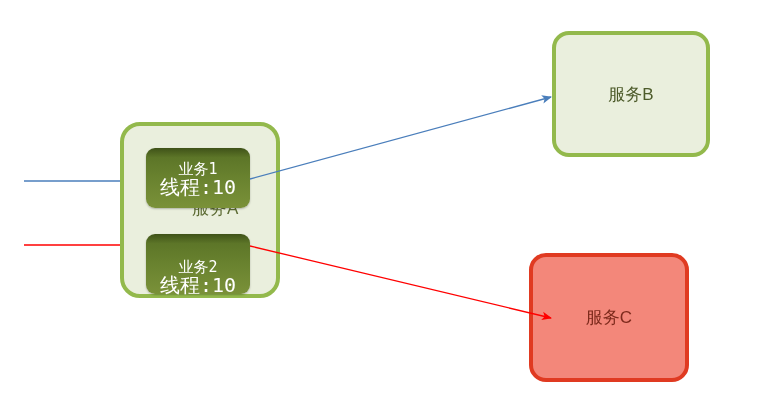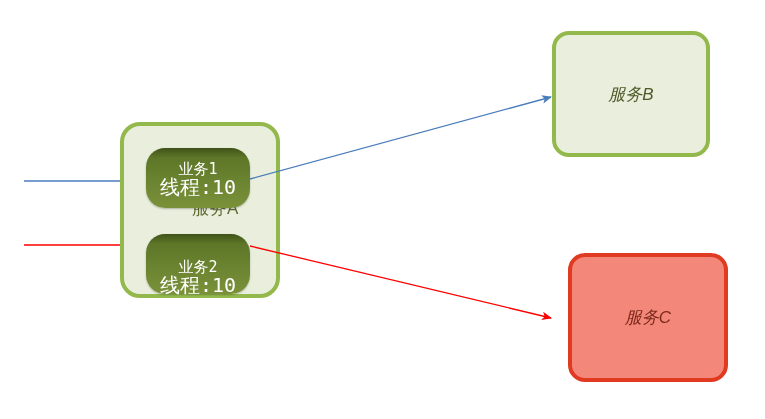--- a/index.html
+++ b/index.html
@@ -35,21 +35,20 @@
   .edge-layer.above { z-index: 5; }
 
   
   .node {
     position: absolute;
     box-sizing: border-box;
     display: flex;
     align-items: center;
     justify-content: center;
     text-align: center;
-    font-style: italic;
   }
 
   
   .service-a-group {
     left: 120px;
     top: 122px;
     width: 160px;
     height: 176px;
     border: 4px solid #93b94c;
     border-radius: 20px;
@@ -71,21 +70,21 @@
     z-index: 3;
     letter-spacing: 0.5px;
   }
 
   
   .task-box {
     position: absolute;
     left: 146px;
     width: 104px;
     height: 60px;
-    border-radius: 19px;
+    border-radius: 9px;
     background: linear-gradient(180deg, #3f5218 0%, #5d7628 16%, #6b8430 55%, #7a9139 100%);
     color: #ffffff;
     display: flex;
     flex-direction: column;
     align-items: center;
     justify-content: center;
     z-index: 4;
     box-shadow: 0 1px 2px rgba(0,0,0,0.25);
   }
   .task-box.task-1 { top: 148px; }
@@ -113,21 +112,21 @@
     border: 4px solid #93b94c;
     border-radius: 17px;
     background: #eaefdd;
     color: #4d5b2a;
     font-size: 17px;
     z-index: 2;
   }
 
   
   .service-c {
-    left: 568px;
+    left: 529px;
     top: 253px;
     width: 160px;
     height: 129px;
     border: 4px solid #e03a21;
     border-radius: 17px;
     background: #f3877a;
     color: #7d2a1c;
     font-size: 17px;
     z-index: 2;
   }

